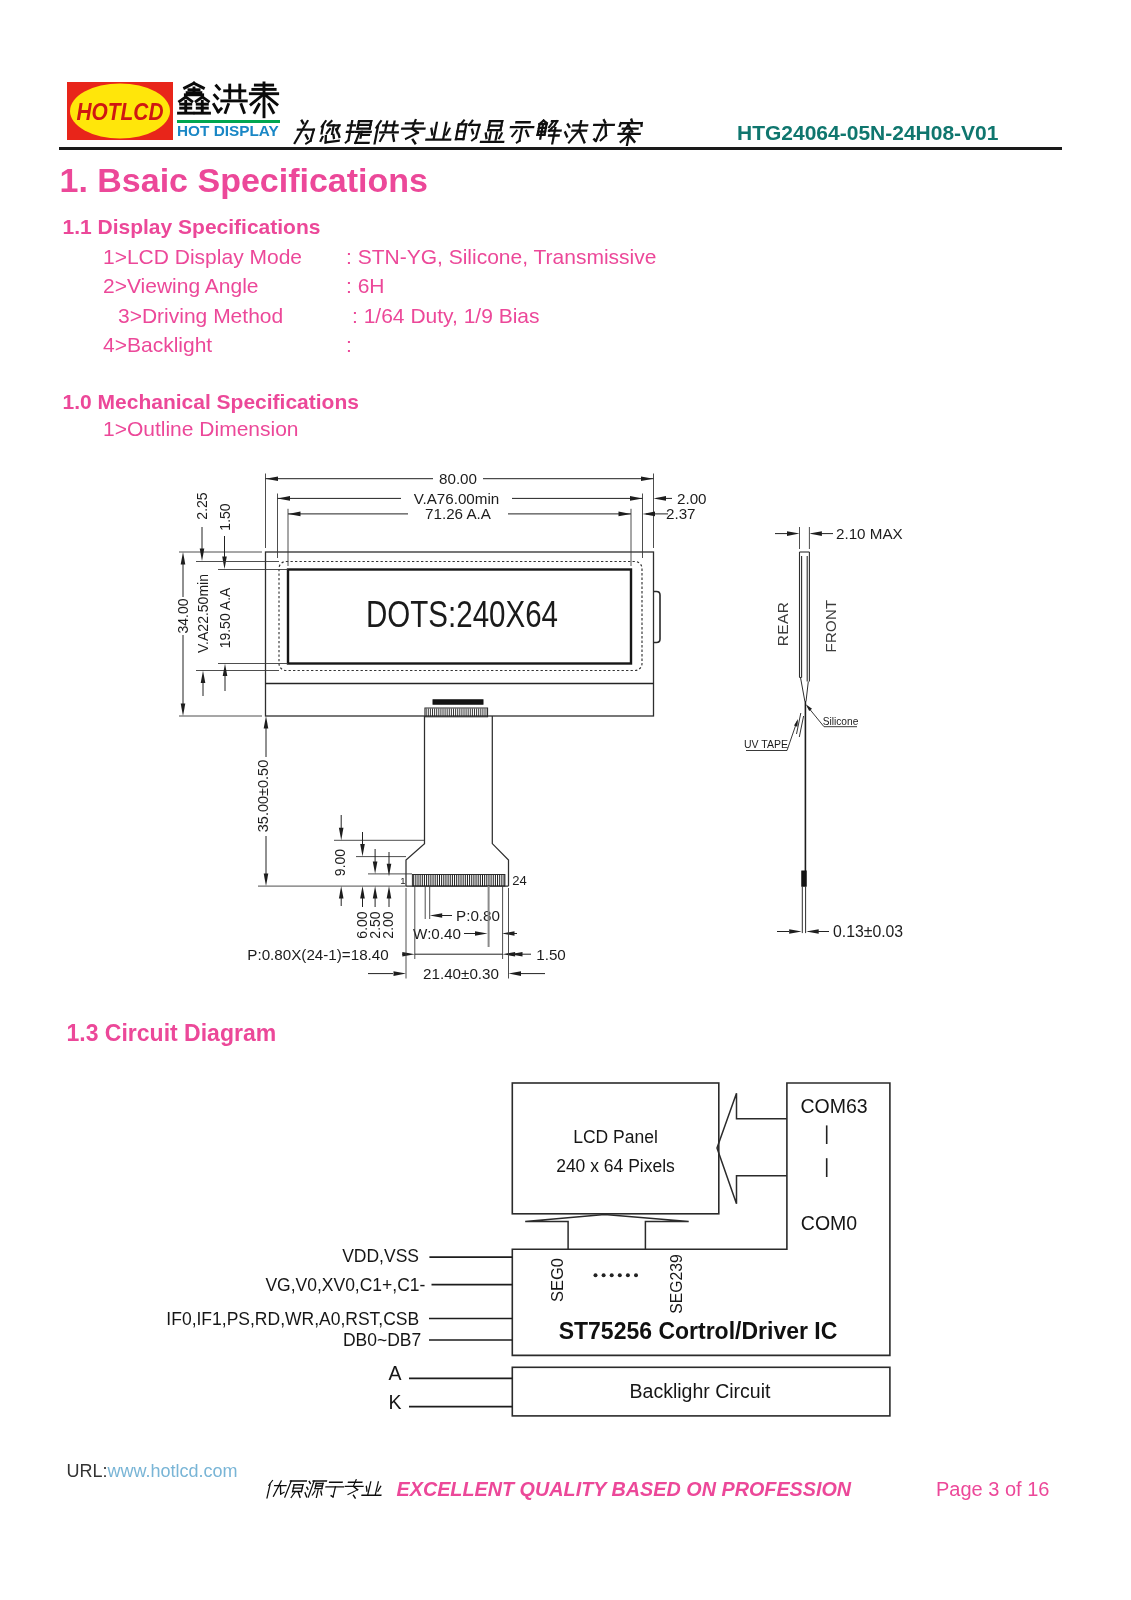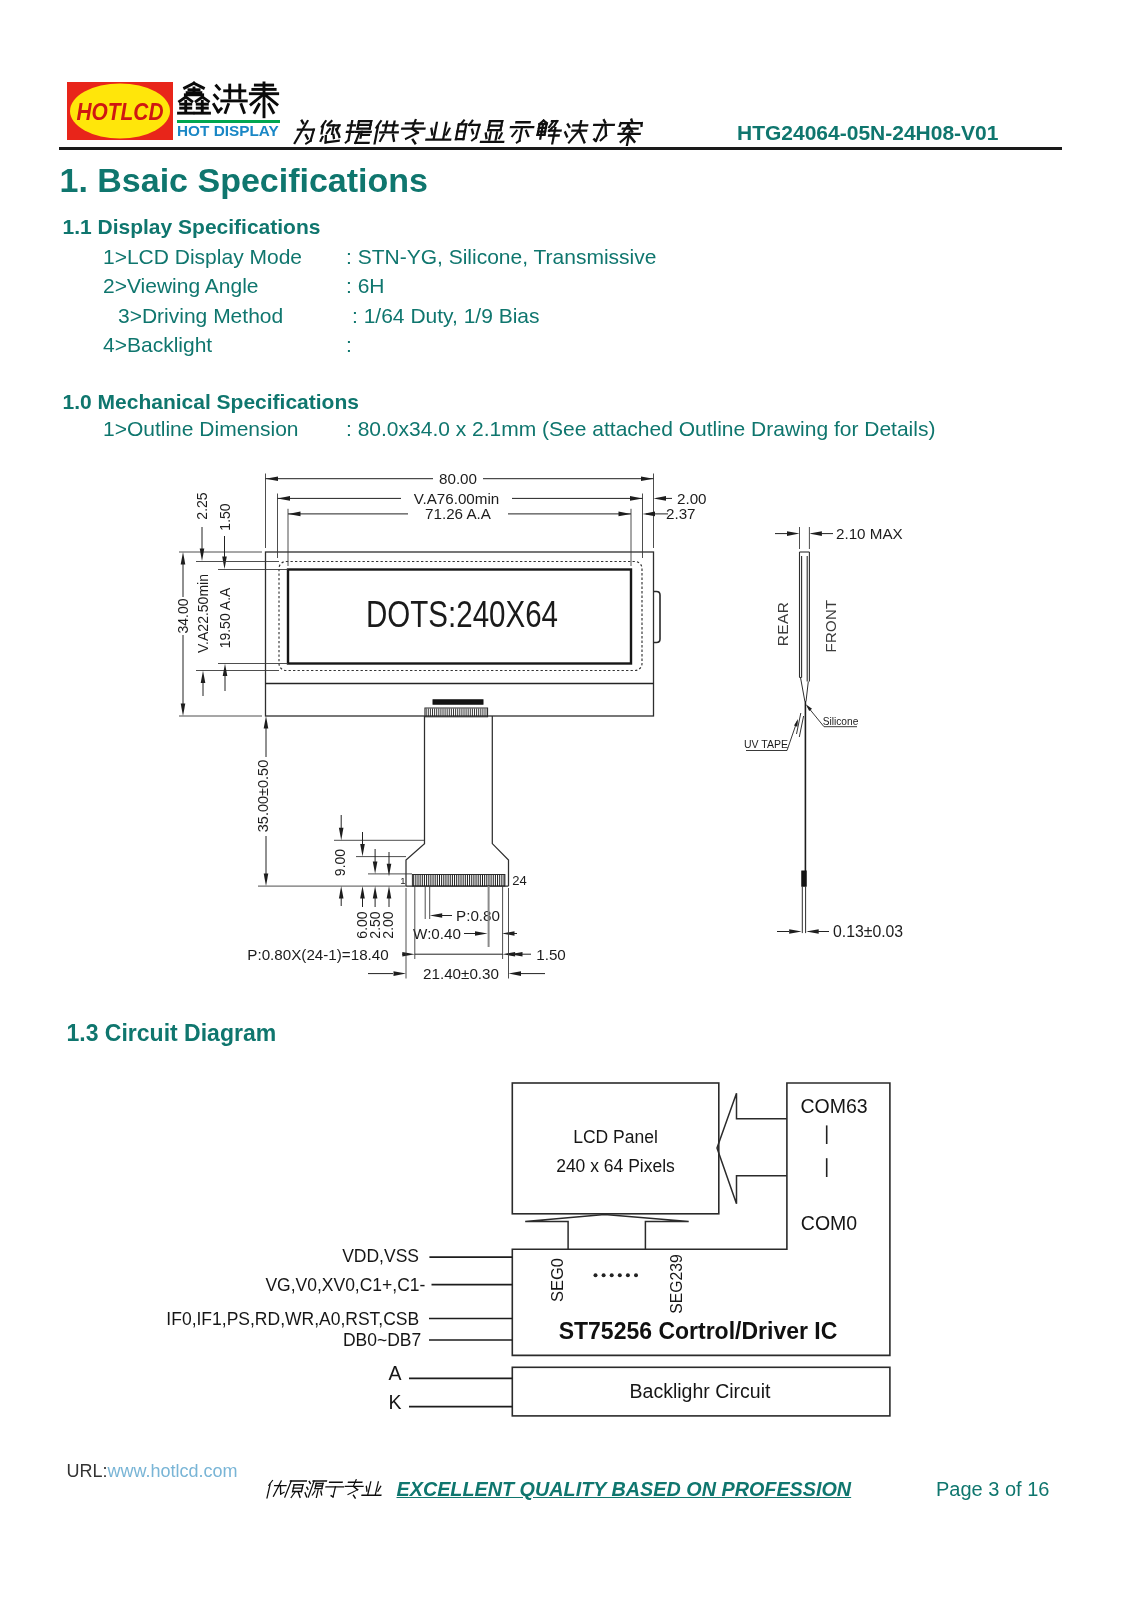--- a/index.html
+++ b/index.html
@@ -1,19 +1,19 @@
 <!DOCTYPE html>
 <html><head><meta charset="utf-8">
 <style>
 html,body{margin:0;padding:0;background:#fff;}
 #page{position:relative;width:1131px;height:1600px;background:#fff;overflow:hidden;
  font-family:"Liberation Sans",sans-serif;}
-.t{position:absolute;white-space:nowrap;color:#0f766e;}
+.t{position:absolute;white-space:nowrap;color:#ec4899;}
 .b{font-weight:bold;}
-.i{font-style:italic;text-decoration:underline;}
+.i{font-style:italic;}
 </style></head>
 <body>
 <div id="page">
 
 <svg style="position:absolute;left:67px;top:82px" width="106" height="58" viewBox="0 0 106 58">
 <rect x="0" y="0" width="106" height="58" fill="#e8251a"></rect>
 <ellipse cx="53" cy="29" rx="50" ry="27.5" fill="#ffe60a"></ellipse>
 <text x="53" y="30" font-family="Liberation Sans, sans-serif" font-size="23" font-weight="bold" font-style="italic" fill="#cf1712" text-anchor="middle" dominant-baseline="central" textLength="87" lengthAdjust="spacingAndGlyphs">HOTLCD</text>
 </svg>
 
@@ -235,21 +235,20 @@
 
 <div class="t" style="left:118px;top:303.5px;font-size:21px">3&gt;Driving Method</div>
 <div class="t" style="left:352px;top:303.5px;font-size:21px">: 1/64 Duty, 1/9 Bias</div>
 
 <div class="t" style="left:103px;top:333px;font-size:21px">4&gt;Backlight</div>
 <div class="t" style="left:346px;top:333px;font-size:21px">:</div>
 
 <div class="t b" style="left:62.5px;top:390px;font-size:21px">1.0 Mechanical Specifications</div>
 
 <div class="t" style="left:103px;top:417px;font-size:21px">1&gt;Outline Dimension</div>
-<div class="t" style="left:346px;top:417px;font-size:21px">: 80.0x34.0 x 2.1mm (See attached Outline Drawing for Details)</div>
 
 <svg style="position:absolute;left:0;top:0" width="1131" height="1600" viewBox="0 0 1131 1600">
 
 <g>
 <rect x="265.5" y="552" width="388" height="164" fill="none" stroke="#2e2e2e" stroke-width="1.3"></rect>
 <line x1="265.5" y1="683.5" x2="653.5" y2="683.5" stroke="#242424" stroke-width="1.5"></line>
 </g>
 
 <g>
 <rect x="279" y="561.5" width="363" height="109" fill="none" stroke="#333" stroke-width="1.15" rx="7" stroke-dasharray="2.3 2.2"></rect>

